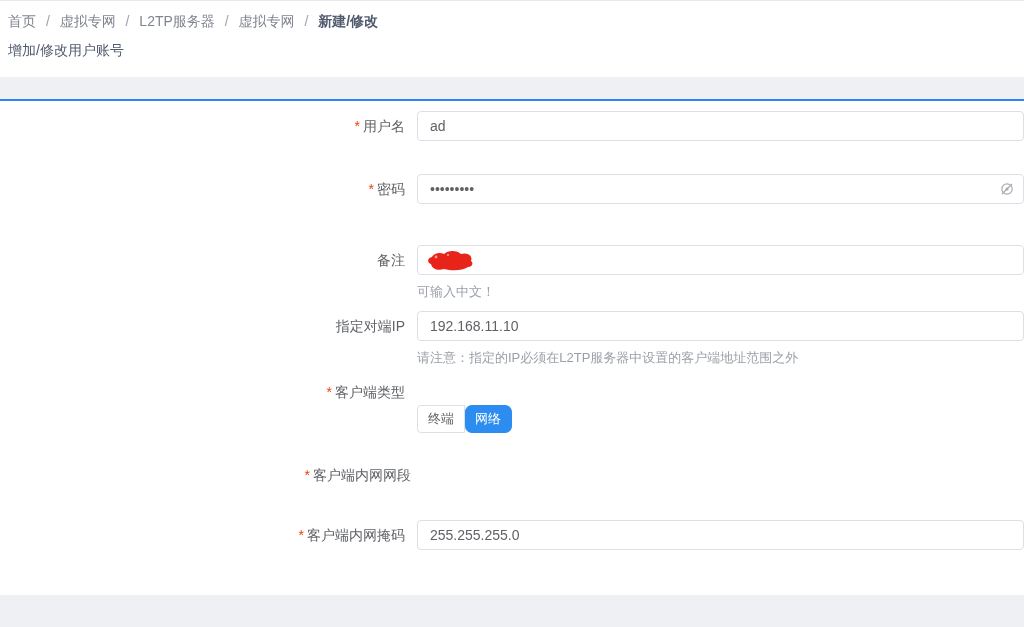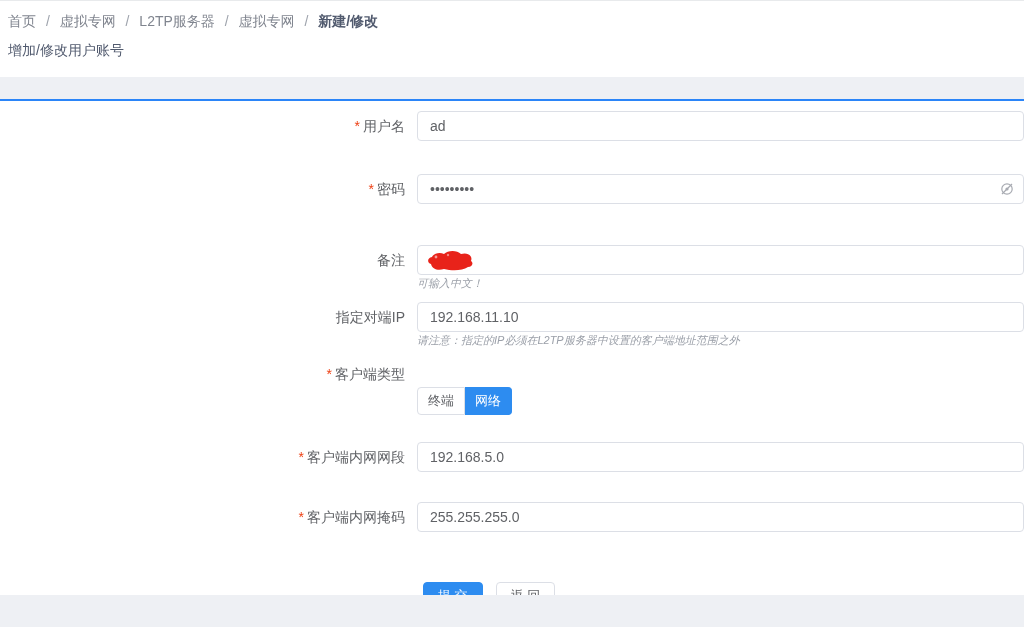--- a/index.html
+++ b/index.html
@@ -58,25 +58,24 @@
     border: 1px solid #dcdfe6;
     border-radius: 4px;
     padding: 0 12px;
     font-size: 14px;
     color: #606266;
     outline: none;
     background: #fff;
     font-family: "Liberation Sans", "DejaVu Sans", sans-serif;
   }
   .hint {
-    margin-top: 1px;
-    font-size: 11px;
+    margin-top: 10px;
+    font-size: 13px;
     color: #9a9fa8;
     line-height: 14px;
-    font-style: italic;
   }
   .mb-plain1 { margin-bottom: 33px; }
   .mb-plain2 { margin-bottom: 41px; }
   .mb-hint   { margin-bottom: 12px; }
   .mb-radio  { margin-bottom: 33px; }
   .mb-net    { margin-bottom: 30px; }
   .mb-mask   { margin-bottom: 50px; }
 
   
   .eye-wrap {
@@ -108,20 +107,21 @@
     text-align: center;
     cursor: pointer;
     margin-top: 28px;
   }
   .radio-btn:first-child { border-radius: 4px 0 0 4px; }
   .radio-btn:last-child  { border-radius: 0 4px 4px 0; border-left: none; }
   .radio-btn.active {
     background: #2d8cf0;
     border-color: #2d8cf0;
     color: #ffffff;
+    border-radius: 7px;
   }
 
   
   .actions { margin-left: 423px; display: flex; gap: 13px; }
   .btn {
     height: 28px;
     padding: 0 14px;
     border-radius: 4px;
     font-size: 13px;
     line-height: 26px;
@@ -218,23 +218,20 @@
     <div class="control">
       <div class="radio-group">
         <div class="radio-btn">终端</div>
         <div class="radio-btn active">网络</div>
       </div>
     </div>
   </div>
 
   <div class="row mb-net">
     <div class="label"><span class="req">*</span><span>客户端内网网段</span></div>
-    <div class="control">
-      <input type="text" value="192.168.5.0" style="">
-    </div>
   </div>
 
   <div class="row mb-mask">
     <div class="label"><span class="req">*</span><span>客户端内网掩码</span></div>
     <div class="control">
       <input type="text" value="255.255.255.0" style="">
     </div>
   </div>
 
   <div class="actions">

